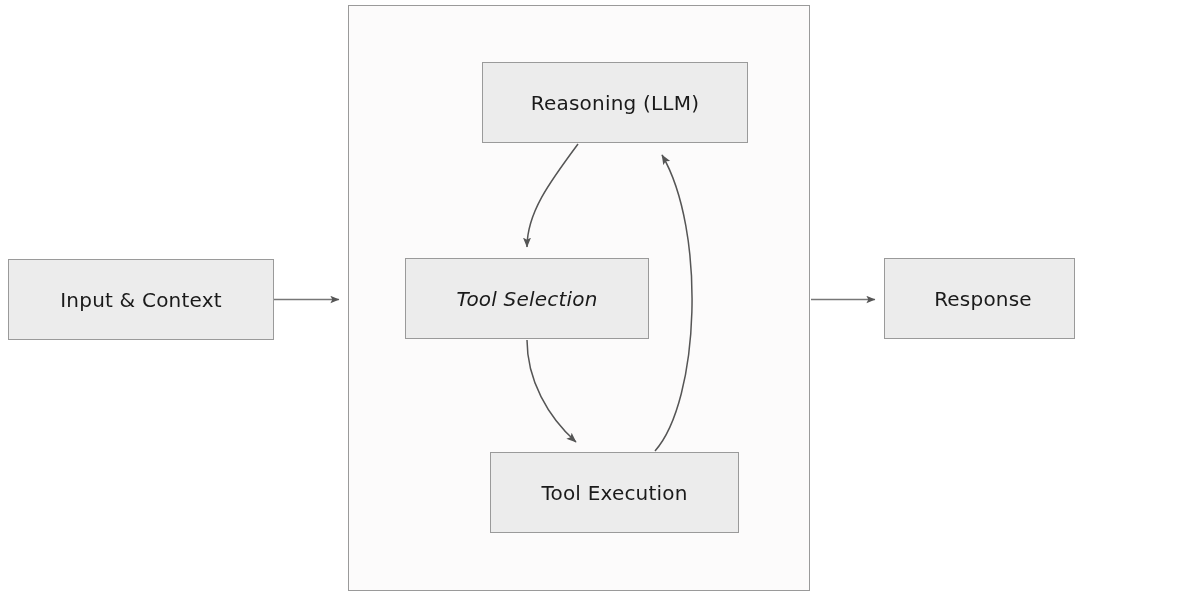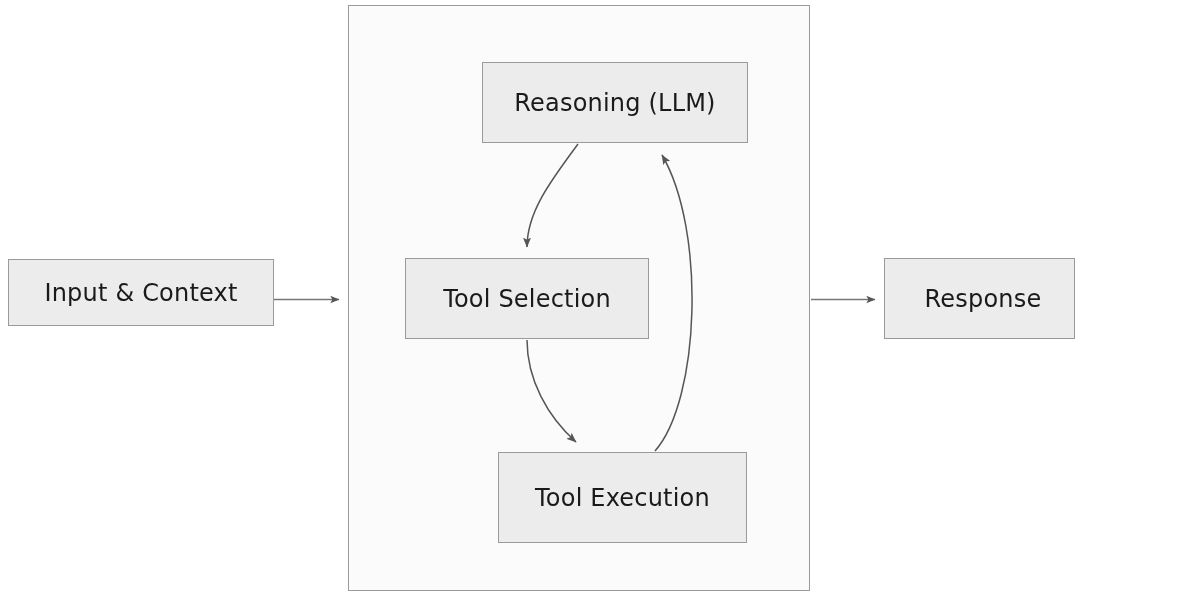--- a/index.html
+++ b/index.html
@@ -25,37 +25,37 @@
 
   .node {
     position: absolute;
     box-sizing: border-box;
     background: #ececec;
     border: 1px solid #9a9a9a;
     display: flex;
     align-items: center;
     justify-content: center;
     color: #1a1a1a;
-    font-size: 24px;
+    font-size: 20px;
     letter-spacing: 0.2px;
     white-space: nowrap;
   }
 
   .group-box {
     position: absolute;
     box-sizing: border-box;
     background: #fcfbfb;
     border: 1px solid #9a9a9a;
   }
 
   
-  #node-input      { left: 8px;   top: 259px; width: 266px; height: 67px; }
+  #node-input      { left: 8px;   top: 259px; width: 266px; height: 81px; }
   #node-reasoning  { left: 482px; top: 62px;  width: 266px; height: 81px; }
-  #node-selection  { left: 405px; top: 258px; width: 244px; height: 81px; }
-  #node-execution  { left: 490px; top: 452px; width: 249px; height: 91px; margin-left: 8px; }
+  #node-selection  { left: 405px; top: 258px; width: 244px; height: 81px; font-style: italic; }
+  #node-execution  { left: 490px; top: 452px; width: 249px; height: 81px; }
   #node-response   { left: 884px; top: 258px; width: 191px; height: 81px; padding-left: 7px; }
 
   #agent-loop-container { left: 348px; top: 5px; width: 462px; height: 586px; }
 
   .edge-layer {
     position: absolute;
     left: 0; top: 0;
     width: 1200px; height: 599px;
     pointer-events: none;
   }

